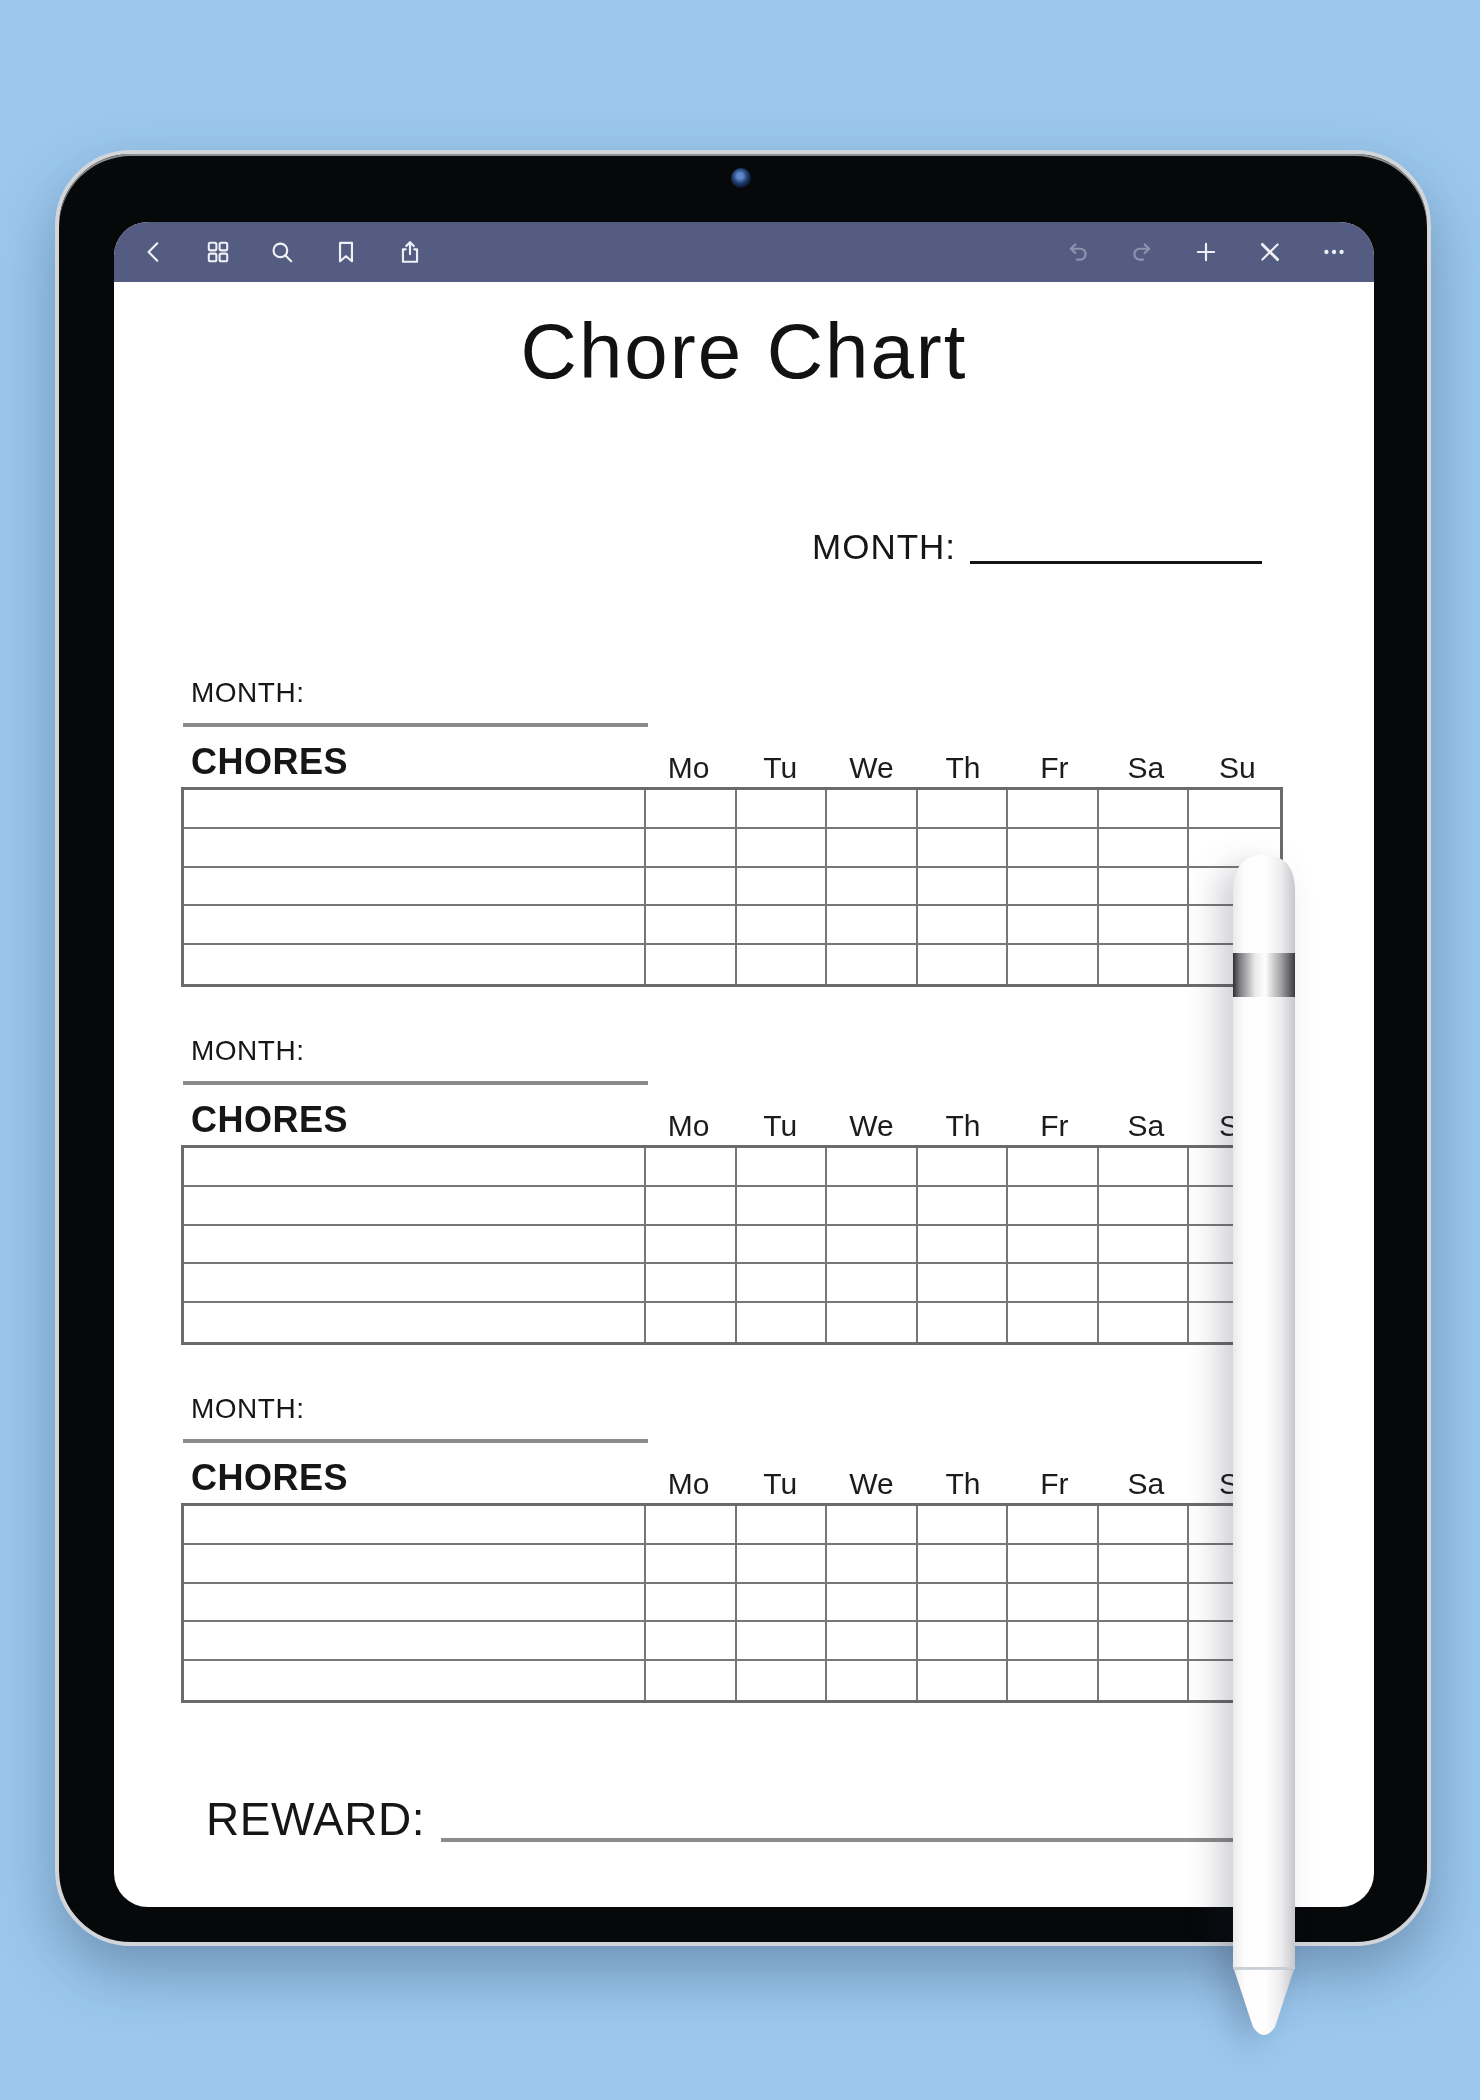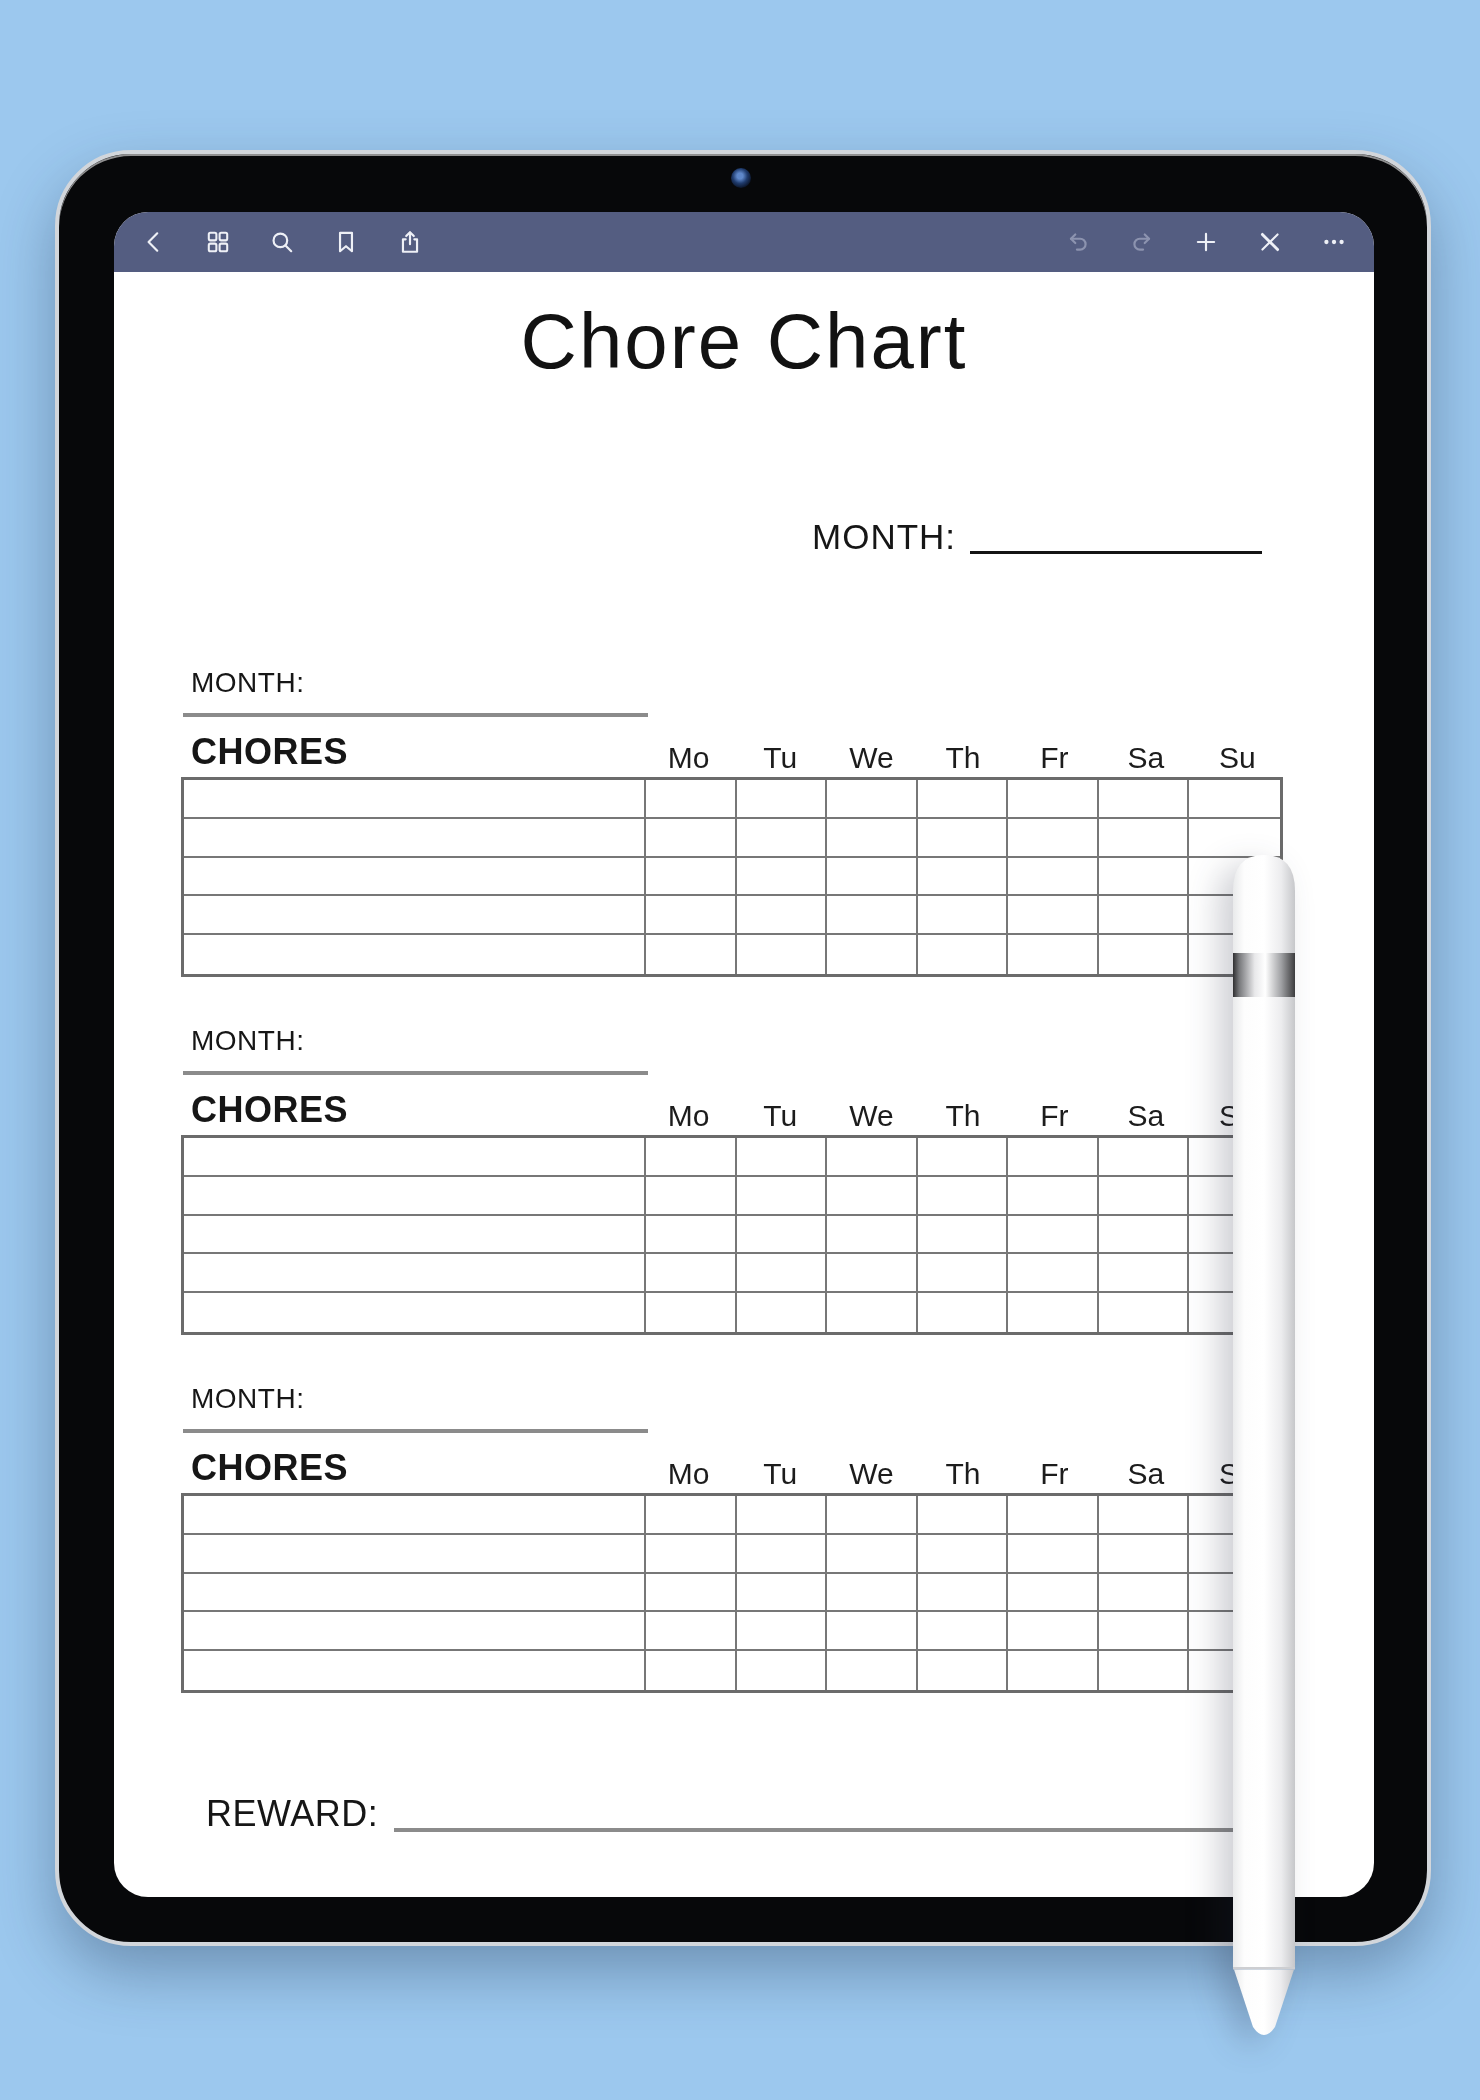--- a/index.html
+++ b/index.html
@@ -14,21 +14,21 @@
     position:absolute;left:55px;top:150px;width:1368px;height:1788px;
     background:#07080a;border:4px solid #d2d6db;border-radius:76px;
     box-shadow:0 26px 60px rgba(25,45,75,.35), 0 2px 0 rgba(255,255,255,.55) inset;
   }
   .camera{
     position:absolute;left:672px;top:14px;width:20px;height:20px;border-radius:50%;
     background:radial-gradient(circle at 45% 40%, #5e87c9 0 18%, #203c6e 45%, #0a1326 75%);
   }
   
   .screen{
-    position:absolute;left:55px;top:58px;width:1260px;height:1685px;
+    position:absolute;left:55px;top:68px;width:1260px;height:1685px;
     background:#ffffff;border-radius:34px;overflow:hidden;
   }
   
   .toolbar{
     position:absolute;left:0;top:0;width:1260px;height:60px;
     background:#545d81;display:flex;align-items:center;justify-content:space-between;
     padding:0 26px;box-sizing:border-box;
   }
   .tb-group{display:flex;align-items:center;gap:36px;}
   .tb-btn{width:28px;height:28px;display:flex;align-items:center;justify-content:center;
@@ -66,21 +66,21 @@
     background:#fff;
   }
   .cell{border-right:2.5px solid #777;border-bottom:2.5px solid #777;}
   .cell:nth-child(8n){border-right:none;}
   .cell:nth-last-child(-n+8){border-bottom:none;}
   
   .reward{
     position:absolute;left:92px;top:1574px;width:1048px;height:46px;
     display:flex;align-items:flex-end;
   }
-  .reward .label{font-size:36px;letter-spacing:.5px;line-height:1;}
+  .reward .label{font-size:46px;letter-spacing:.5px;line-height:1;}
   .reward .blank{flex:1;height:32px;margin-left:16px;border-bottom:4px solid #8b8b8b;}
   
   .pencil{
     position:absolute;left:1233px;top:855px;width:62px;height:1185px;z-index:50;
     filter:drop-shadow(-14px 10px 16px rgba(30,35,60,.22));
   }
 </style>
 </head>
 <body>
 

